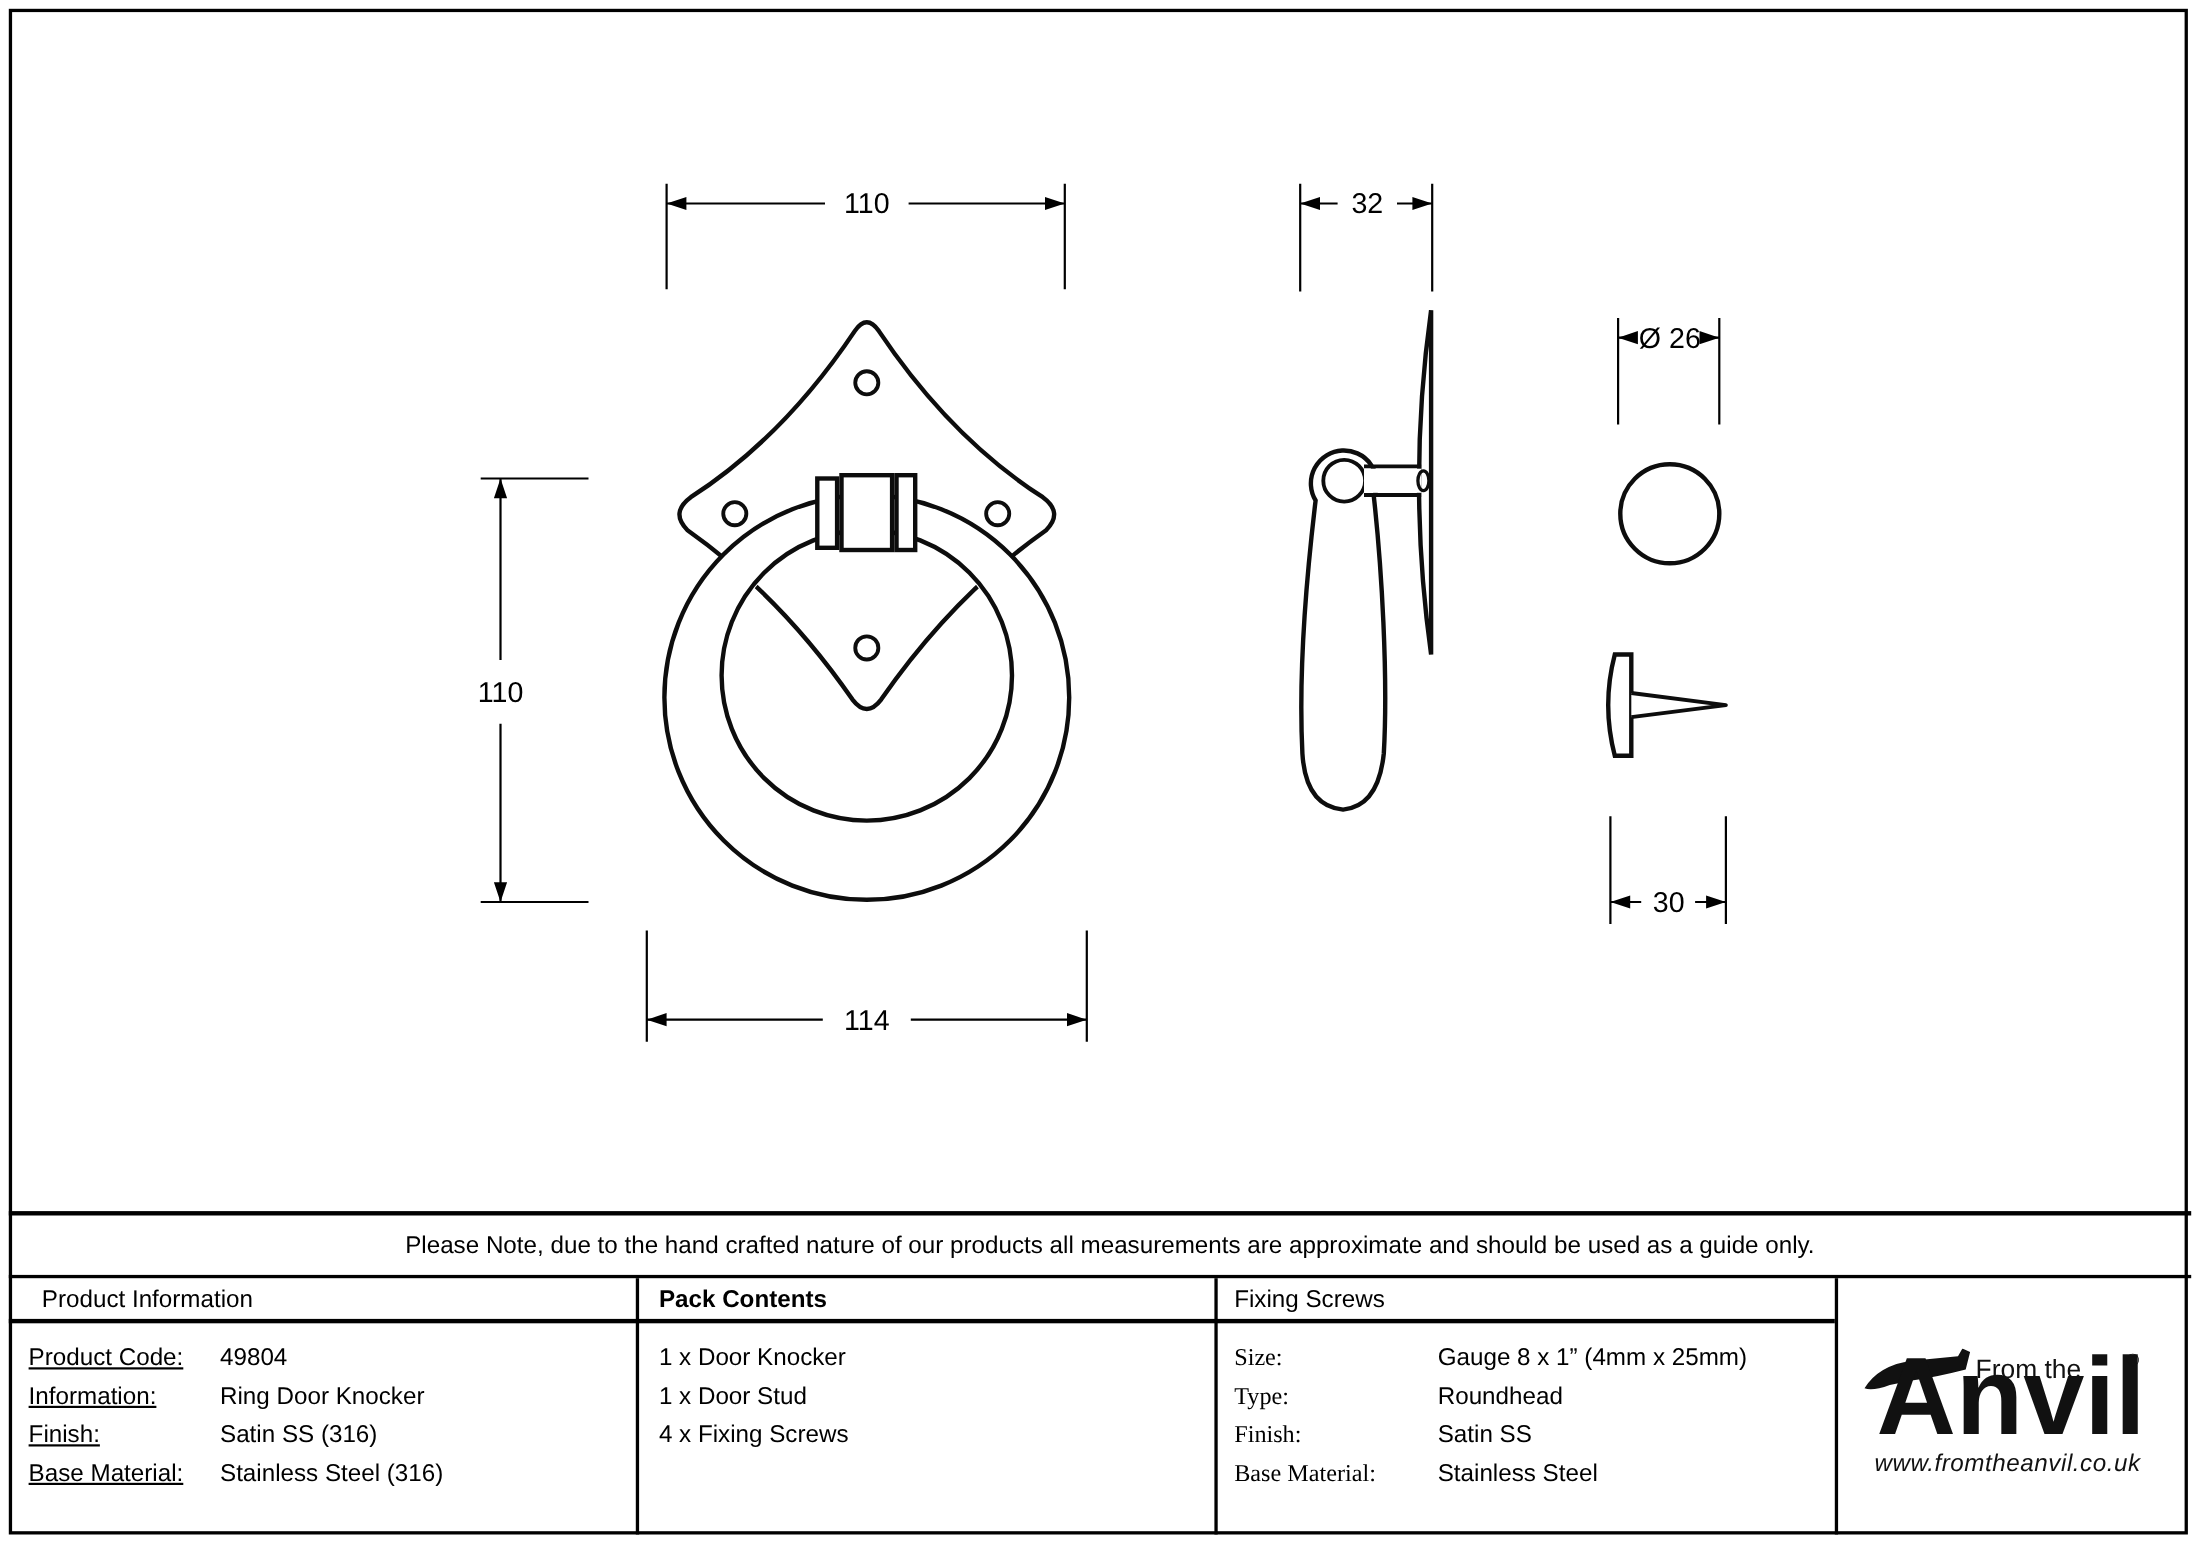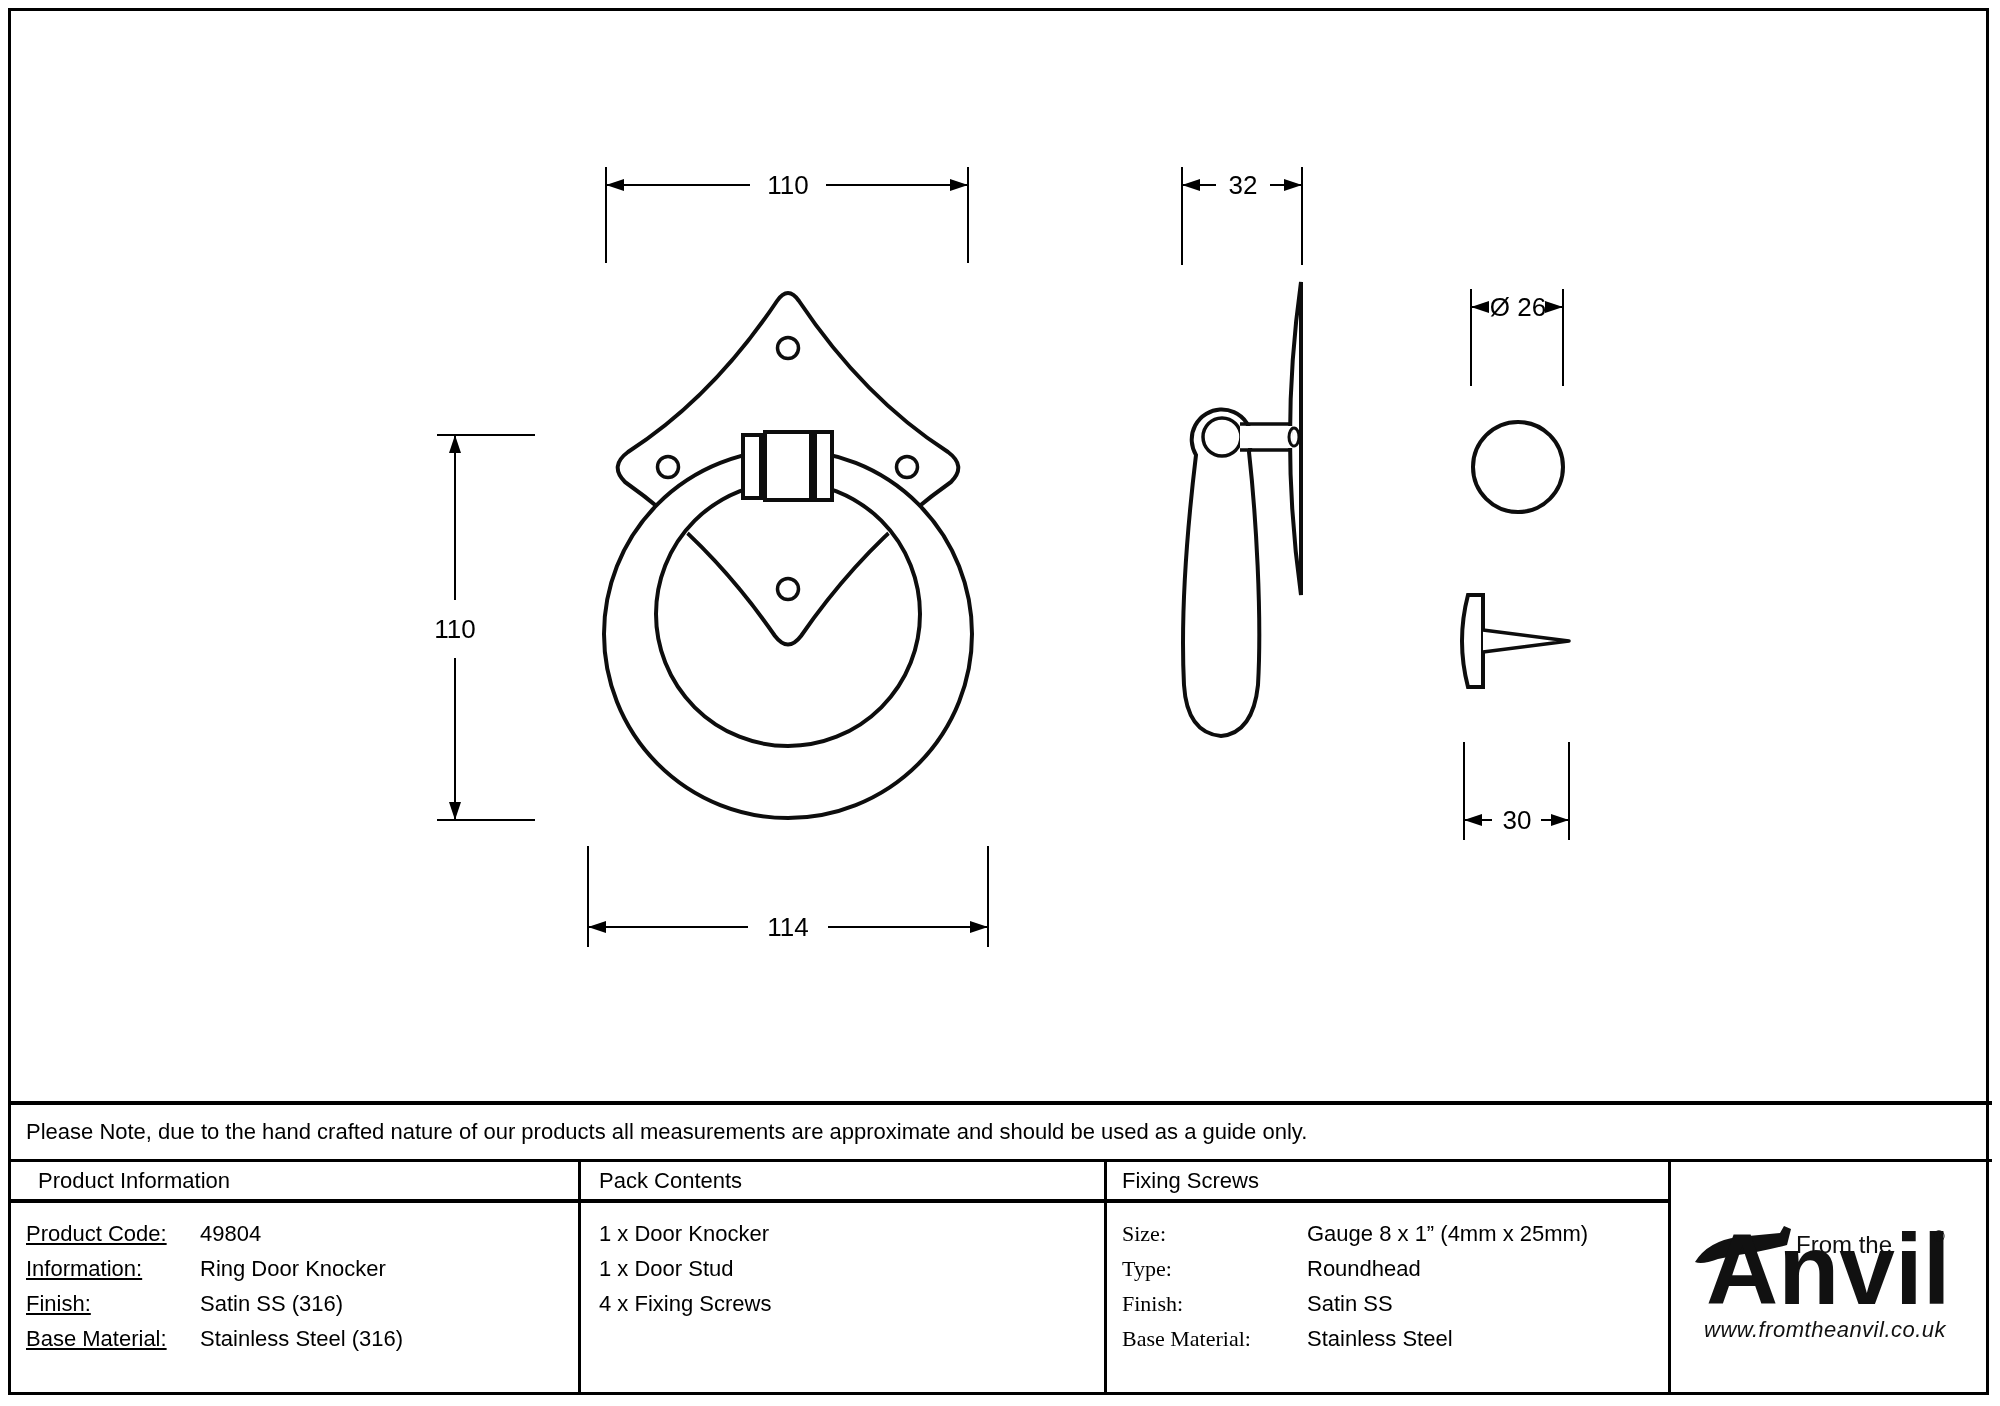--- a/index.html
+++ b/index.html
@@ -3,21 +3,21 @@
 <meta charset="utf-8">
 <style>
   html,body{margin:0;padding:0;background:#fff;}
   body{width:2000px;height:1406px;position:relative;font-family:"Liberation Sans",sans-serif;color:#000;}
   .sheet-border{position:absolute;left:8px;top:8px;width:1981px;height:1387px;border:3px solid #000;box-sizing:border-box;}
   svg text{font-family:"Liberation Sans",sans-serif;}
 
   
   .note-row{position:absolute;left:8px;top:1101px;width:1984px;height:61px;box-sizing:border-box;
     border-top:4px solid #000;border-bottom:3px solid #000;display:flex;align-items:center;
-    padding-left:18px;font-size:22px;}
+    padding-left:18px;font-size:22px;justify-content:center;}
   .vline{position:absolute;top:1162px;width:3px;height:233px;background:#000;}
   .header-underline{position:absolute;left:8px;top:1199px;width:1660px;height:4px;background:#000;}
   .col-header{position:absolute;top:1168px;font-size:22px;}
   .body-col{position:absolute;top:1222px;display:flex;flex-direction:column;gap:12px;font-size:22px;}
   .trow{display:flex;line-height:23px;}
   .trow .lbl{flex:0 0 auto;}
   .c1 .lbl{width:174px;text-decoration:underline;}
   .c3 .lbl{width:185px;font-family:Liberation Serif, serif;}
   .logo-wrap{position:absolute;left:1692px;top:1226px;width:270px;height:126px;}
 </style>
@@ -131,21 +131,21 @@
 <div class="note-row">
   <span>Please Note, due to the hand crafted nature of our products all measurements are approximate and should be used as a guide only.</span>
 </div>
 
 <div class="vline" style="left:578px;"></div>
 <div class="vline" style="left:1104px;"></div>
 <div class="vline" style="left:1668px;"></div>
 <div class="header-underline"></div>
 
 <div class="col-header" style="left:38px;text-align:right;">Product Information</div>
-<div class="col-header" style="left:599px;">Pack Contents</div>
+<div class="col-header" style="left:599px;font-weight:bold;">Pack Contents</div>
 <div class="col-header" style="left:1122px;">Fixing Screws</div>
 
 <div class="body-col c1" style="left:26px;width:540px;">
   <div class="trow">
     <span class="lbl">Product Code:</span>
     <span class="val">49804</span>
   </div>
   <div class="trow">
     <span class="lbl">Information:</span>
     <span class="val">Ring Door Knocker</span>

